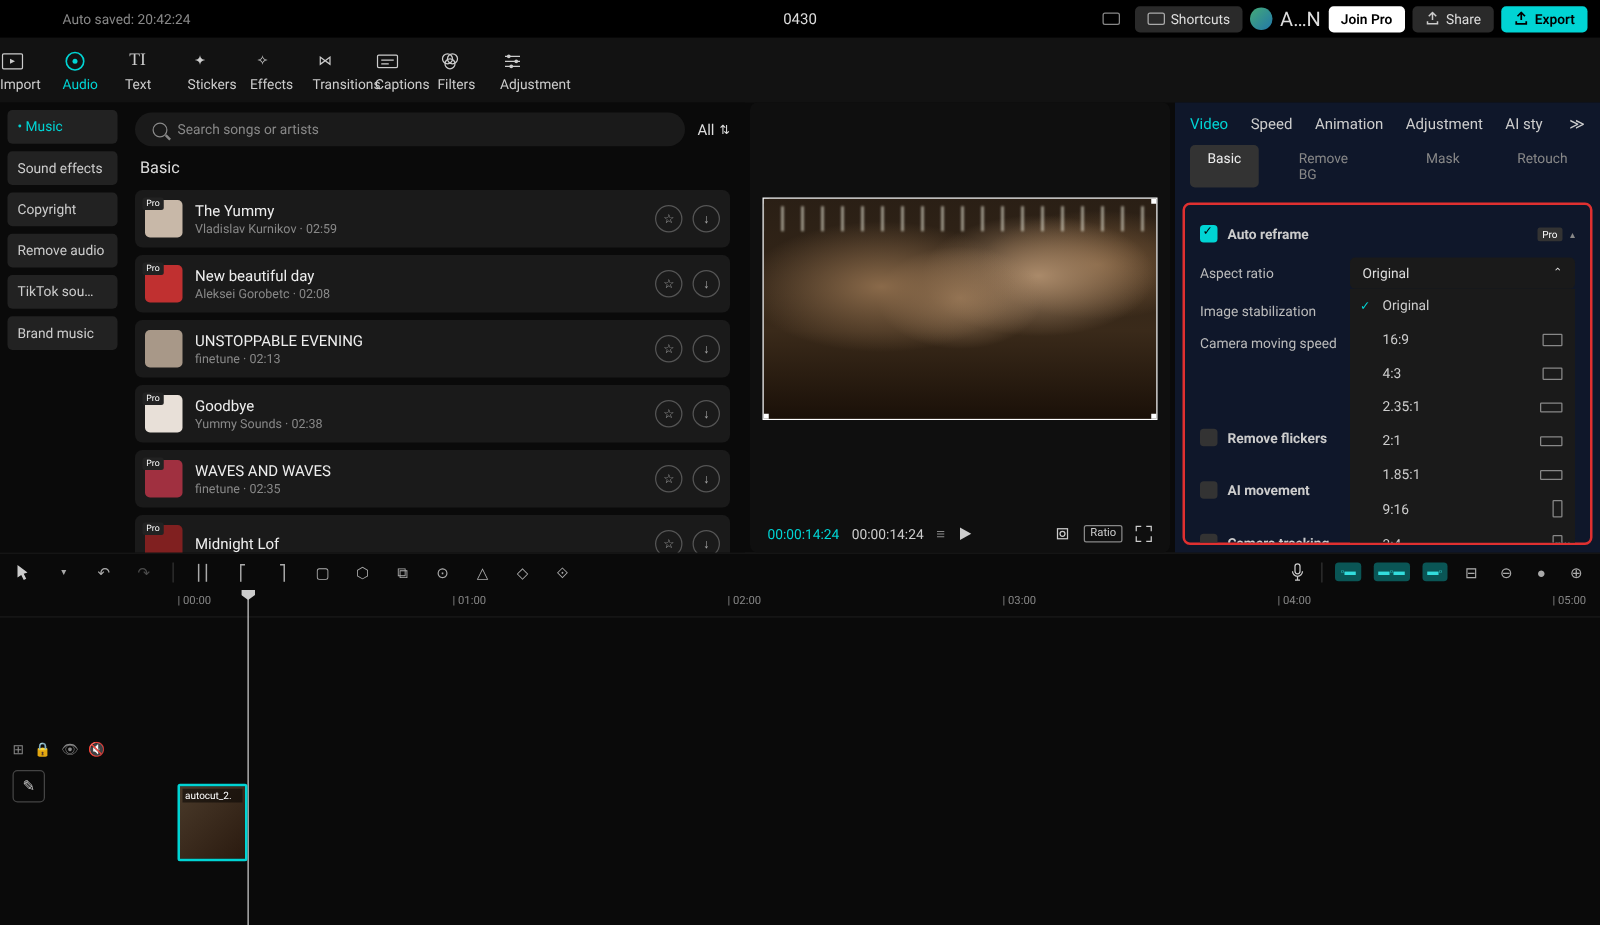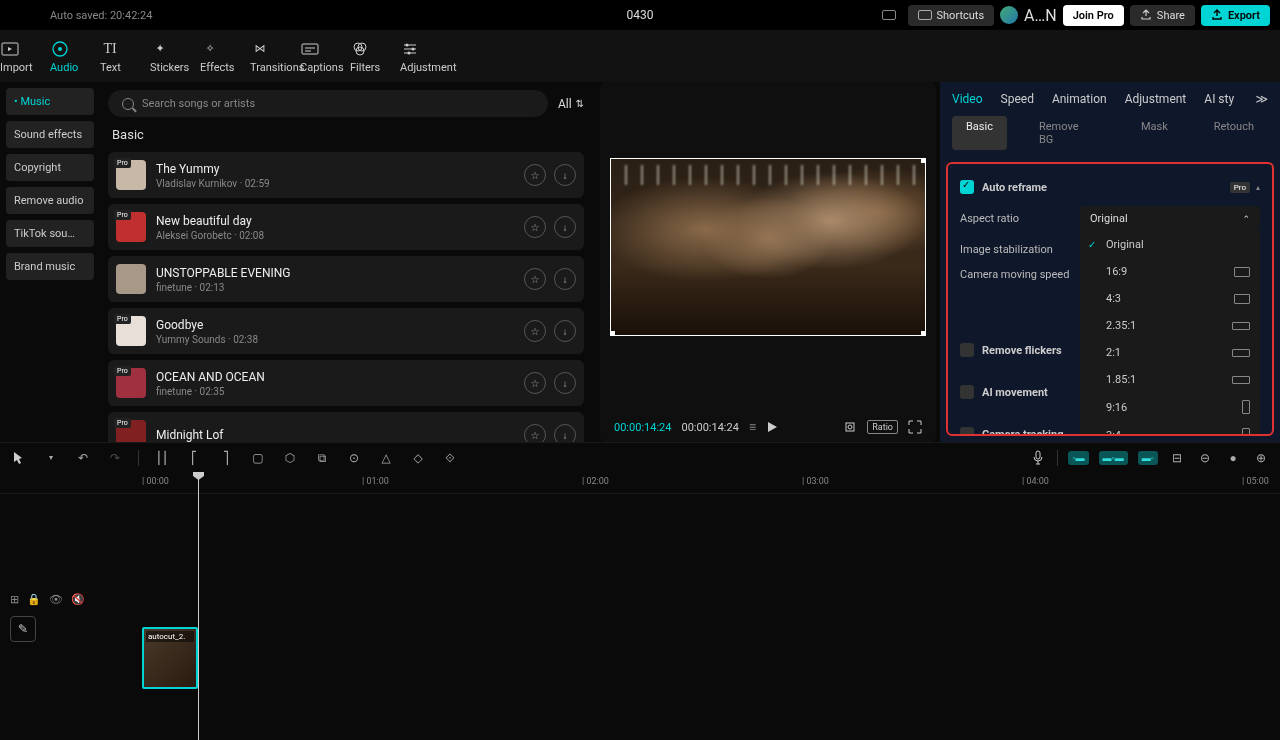--- a/index.html
+++ b/index.html
@@ -297,21 +297,21 @@
           <div class="actions">
             <span class="actbtn">☆</span>
             <span class="actbtn">↓</span>
           </div>
         </div>
         <div class="track">
           <div class="thumb" style="background:#a03040;">
             <span class="pro">Pro</span>
           </div>
           <div class="info">
-            <div class="title">OCEAN AND OCEAN</div>
+            <div class="title">WAVES AND WAVES</div>
             <div class="meta">finetune · 02:35</div>
           </div>
           <div class="actions">
             <span class="actbtn">☆</span>
             <span class="actbtn">↓</span>
           </div>
         </div>
         <div class="track">
           <div class="thumb" style="background:#802020;">
             <span class="pro">Pro</span>

